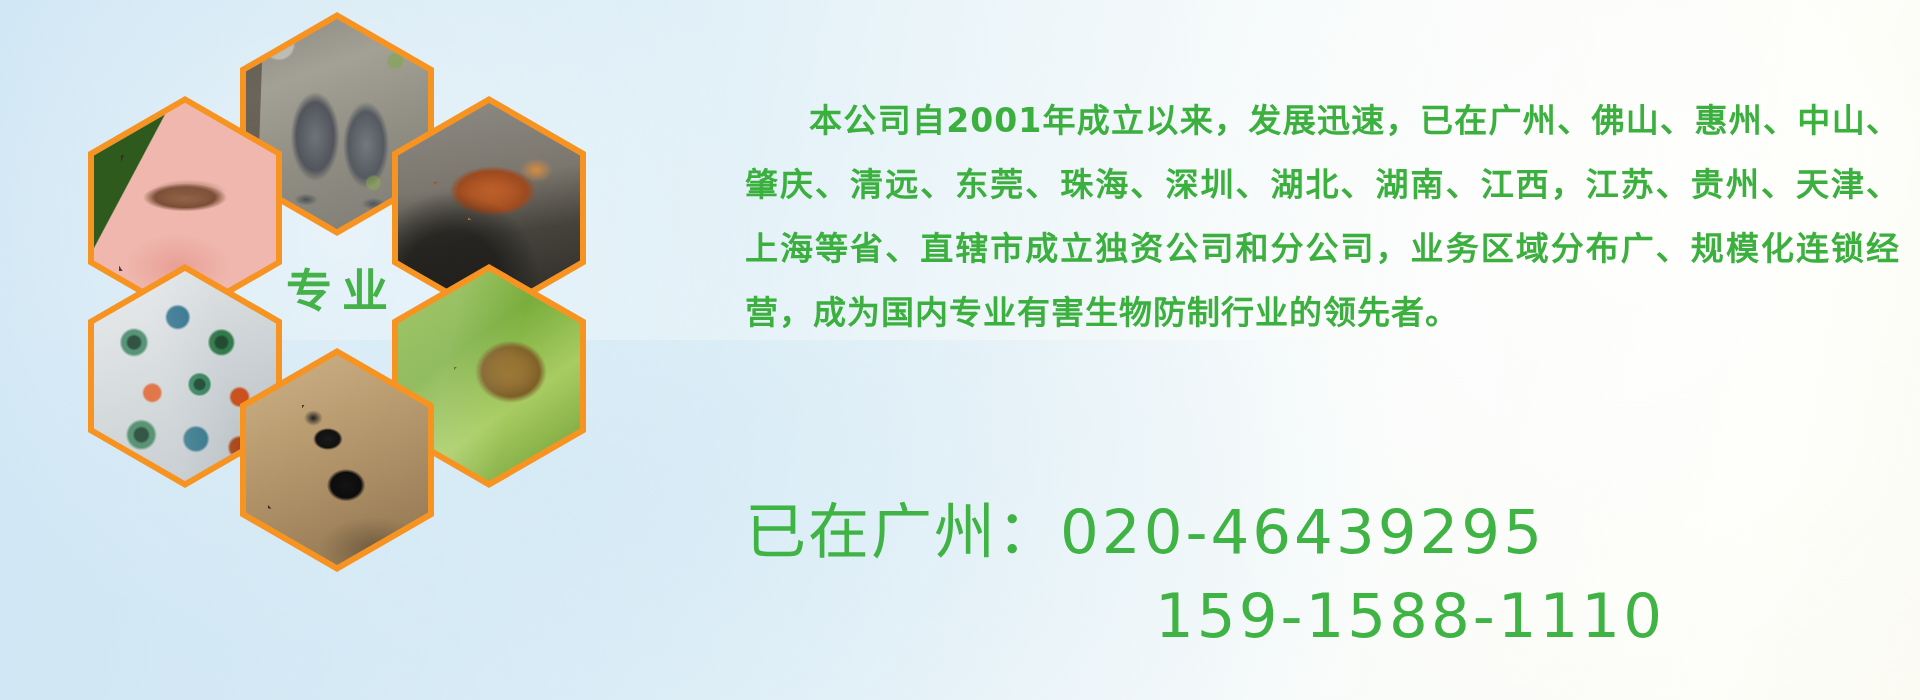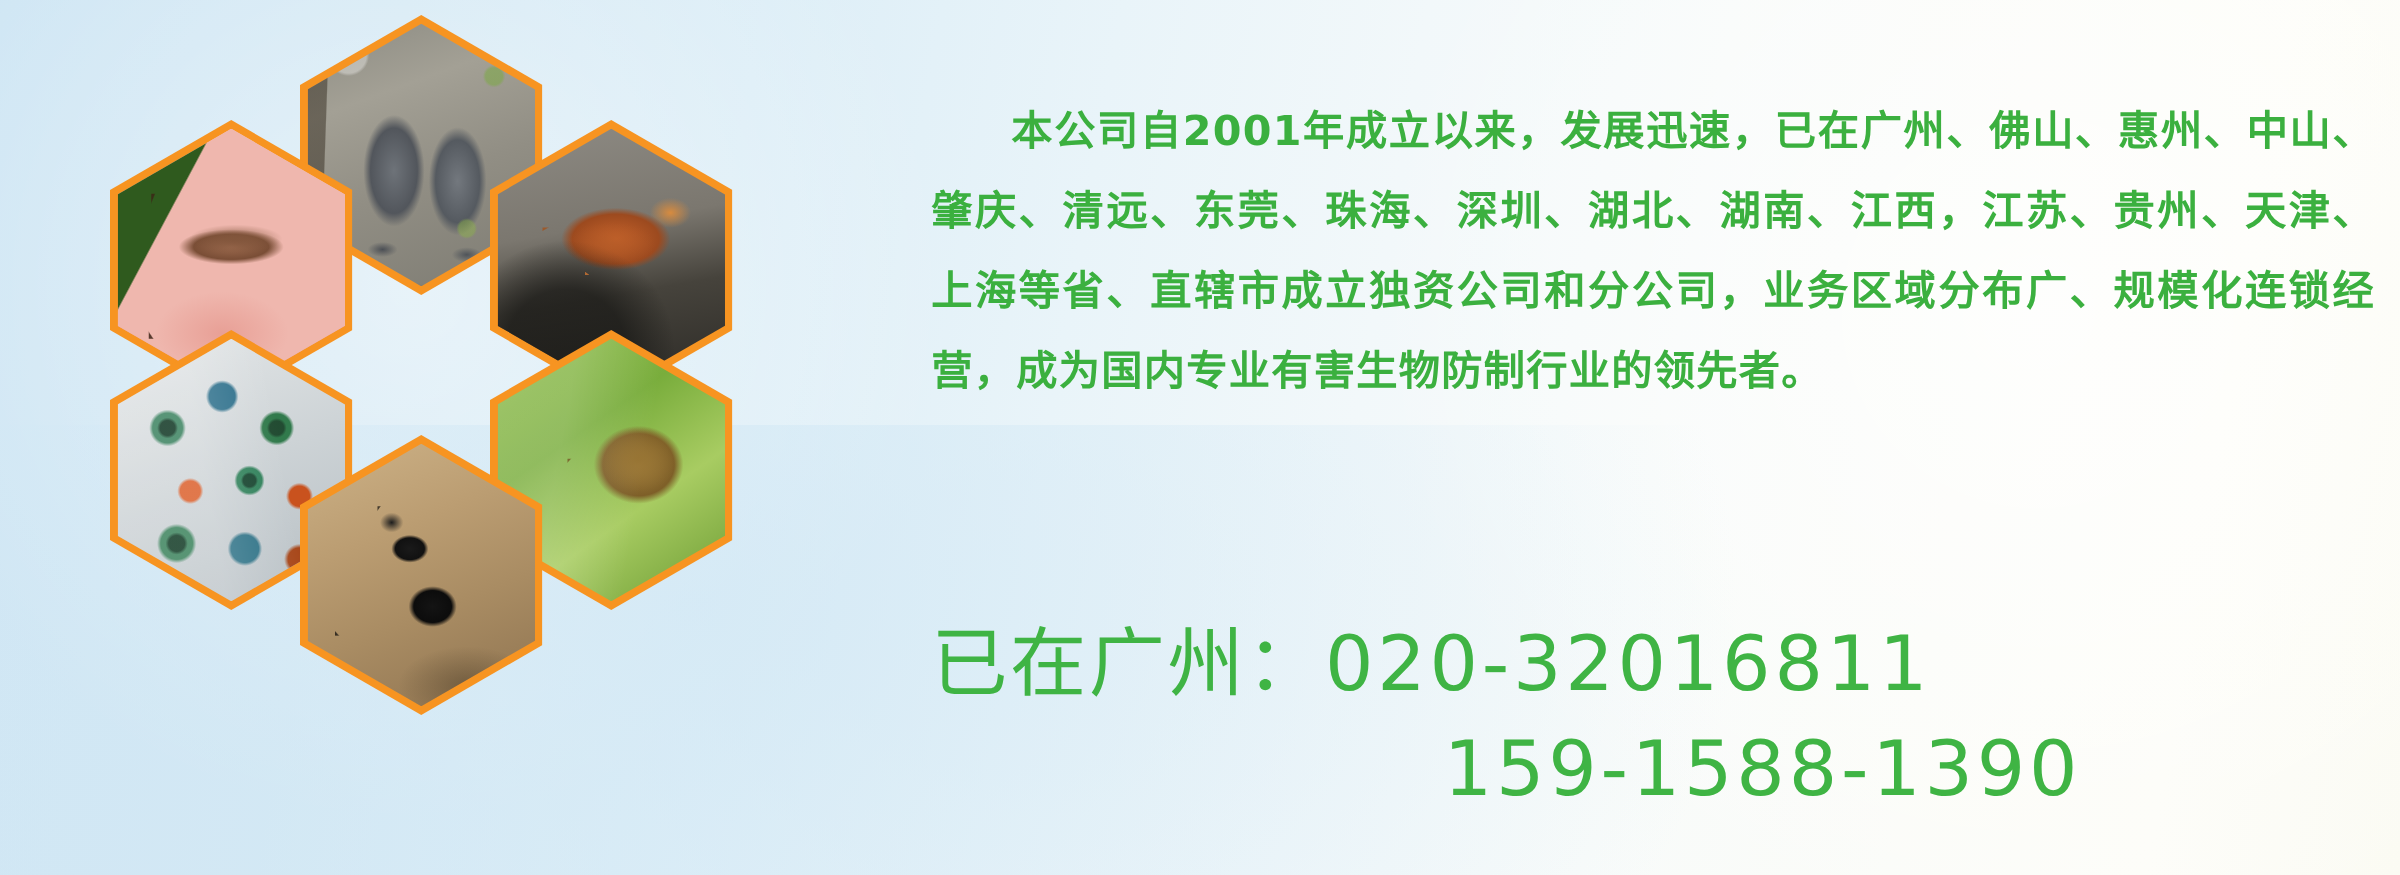--- a/index.html
+++ b/index.html
@@ -211,21 +211,21 @@
       linear-gradient(48deg, rgba(25,22,18,.8) 0 1.2%, rgba(0,0,0,0) 1.8%) 30% 40%/60% 55% no-repeat,
       linear-gradient(126deg, rgba(25,22,18,.75) 0 1.2%, rgba(0,0,0,0) 1.8%) 62% 48%/50% 50% no-repeat,
       linear-gradient(16deg, rgba(90,74,50,.45) 0 2%, rgba(0,0,0,0) 3%) 50% 85%/100% 30% no-repeat,
       radial-gradient(ellipse 70px 40px at 70% 92%, rgba(70,56,36,.45) 0%, rgba(70,56,36,0) 78%);
   }
 
   
   #copy {
     position: absolute;
     left: 745px;
-    top: 40px;
+    top: 56px;
     width: 1155px;
   }
   #paragraph {
     color: #3bb03f;
     font-size: 33px;
     line-height: 64px;
     font-weight: 600;
     text-indent: 64px;
     letter-spacing: 1px;
     text-align: justify;
@@ -290,30 +290,31 @@
 
     <div class="hex h-bottom">
       <div class="inner">
           <div class="photo ant"></div>
         </div>
     </div>
 
     <div class="hex h-center">
       <div class="inner">
         <div class="center-label">
+          <span>专业</span>
         </div>
       </div>
     </div>
 
   </div>
 
   <div id="copy">
     <p id="paragraph">本公司自2001年成立以来，发展迅速，已在广州、佛山、惠州、中山、肇庆、清远、东莞、珠海、深圳、湖北、湖南、江西，江苏、贵州、天津、上海等省、直辖市成立独资公司和分公司，业务区域分布广、规模化连锁经营，成为国内专业有害生物防制行业的领先者。</p>
   </div>
 
   <div id="contact">
     <span class="line1">
-      <span>已在广州：</span><span class="phone">020-32016811</span>
+      <span>已在广州：</span><span class="phone">020-46439295</span>
     </span>
-    <span class="line2 phone">159-1588-1390</span>
+    <span class="line2 phone">159-1588-1110</span>
   </div>
 
 </div>
 
 </body></html>

